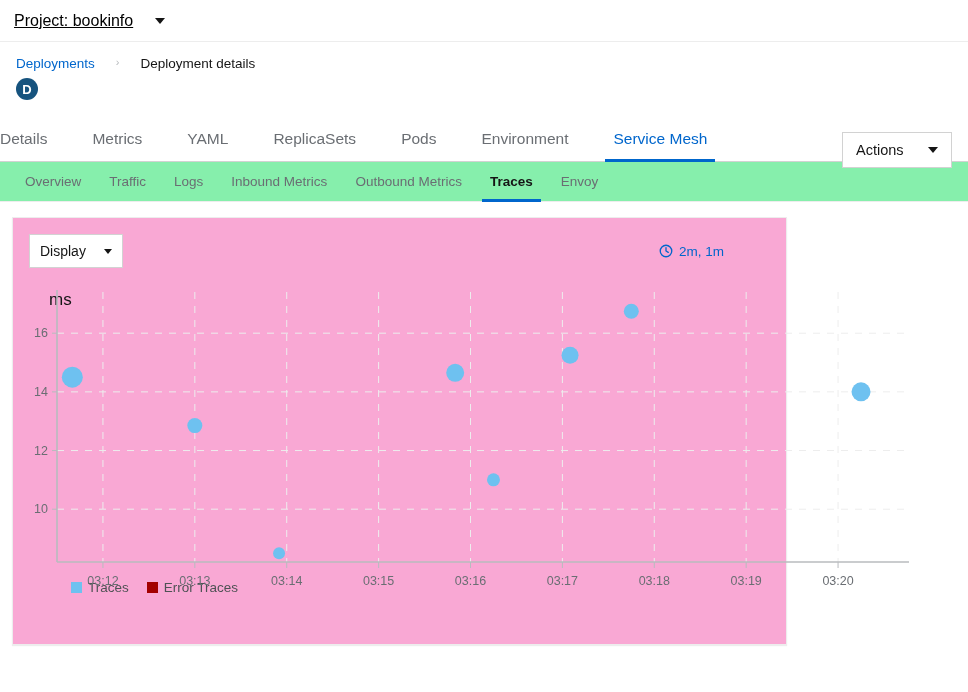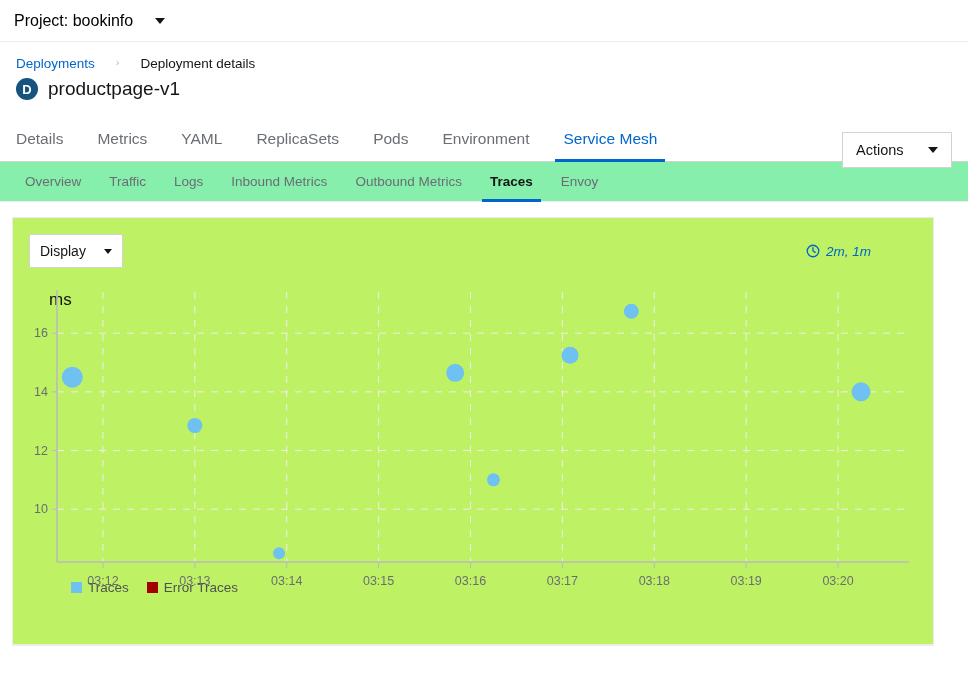--- a/index.html
+++ b/index.html
@@ -24,20 +24,21 @@
     align-items: center;
     padding-left: 14px;
     background: #ffffff;
     border-bottom: 1px solid #ededed;
   }
   .project-select {
     display: flex;
     align-items: center;
     gap: 22px;
     cursor: pointer;
+    text-decoration: underline;
   }
   .caret {
     width: 0; height: 0;
     border-left: 5px solid transparent;
     border-right: 5px solid transparent;
     border-top: 6px solid #151515;
   }
 
   
   .headwrap {
@@ -95,23 +96,22 @@
     padding: 0 13px;
     cursor: pointer;
     font-size: 14.5px;
     color: #151515;
   }
 
   
   .tabs-primary {
     display: flex;
     align-items: flex-end;
-    gap: 2px;
+    gap: 13px;
     margin-top: 18px;
-    padding-left: 16px;
     border-bottom: 1px solid #d2d2d2;
     height: 44px;
   }
   .tab-p {
     position: relative;
     padding: 0 16px;
     height: 44px;
     display: flex;
     align-items: center;
     font-size: 15.5px;
@@ -159,25 +159,25 @@
   }
 
   
   .bodyarea {
     padding: 15px 21px 0 12px;
     background: #ffffff;
     height: 458px;
   }
   .card {
     position: relative;
-    background: #bef264;
+    background: #f9a8d4;
     border: 1px solid #ededed;
     box-shadow: 0 1px 1px rgba(3,3,3,0.07);
     height: 428px;
-    width: 922px;
+    width: 775px;
     padding: 16px 16px 0 16px;
   }
 
   .card-toolbar {
     display: flex;
     align-items: center;
     justify-content: space-between;
   }
   .display-btn {
     width: 94px; height: 34px;
@@ -198,21 +198,20 @@
     border-top: 5px solid #151515;
   }
   .timerange {
     display: flex;
     align-items: center;
     gap: 6px;
     color: #0066cc;
     font-size: 13.5px;
     cursor: pointer;
     margin-right: 46px;
-    font-style: italic;
   }
   .timerange svg { display: block; }
 
   
   .chart-wrap {
     position: relative;
     margin-top: 16px;
   }
   .yaxis-title {
     font-size: 17px;
@@ -262,21 +261,20 @@
   </div>
 
   <div class="headwrap">
     <div class="breadcrumb">
       <span class="bc-link">Deployments</span>
       <span class="bc-sep">›</span>
       <span class="bc-current">Deployment details</span>
     </div>
     <div class="titlerow">
       <span class="badge-d">D</span>
-      <span class="page-title">productpage-v1</span>
     </div>
     <div class="actions-btn">
       <span>Actions</span>
       <span class="caret"></span>
     </div>
   </div>
 
   <div class="tabs-primary">
     <div class="tab-p">
         <span>Details</span>

